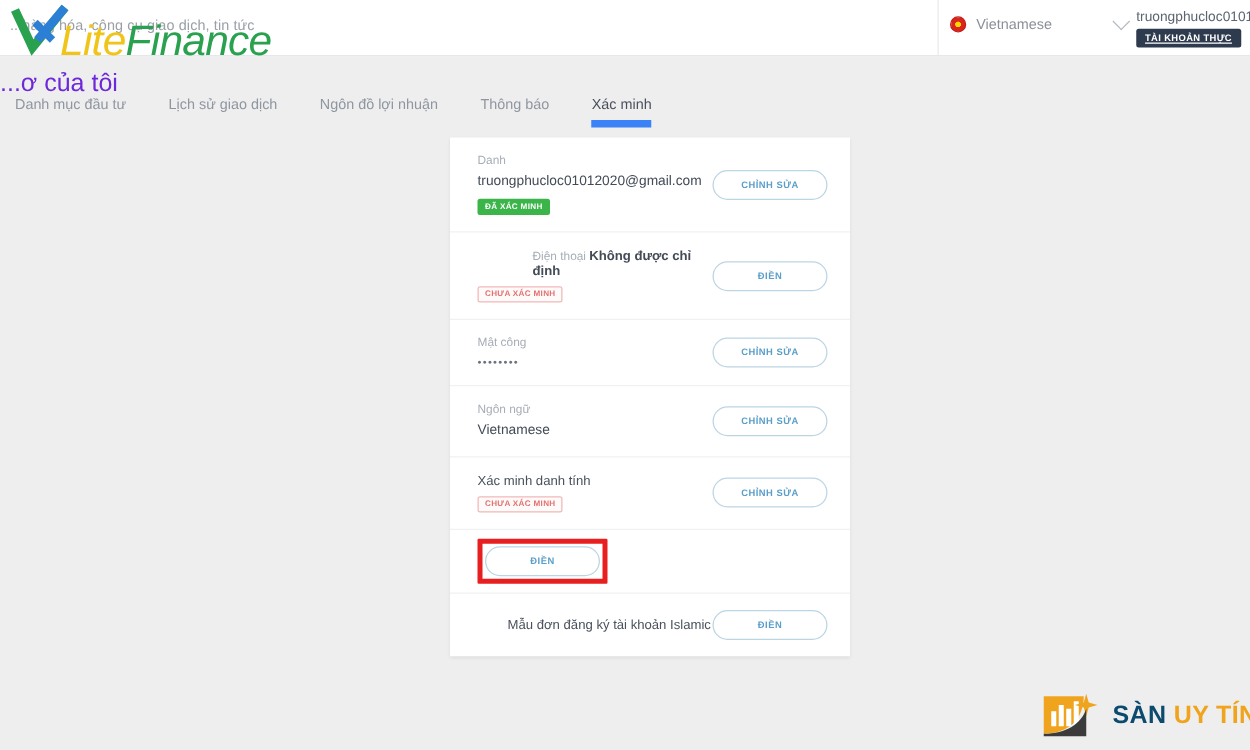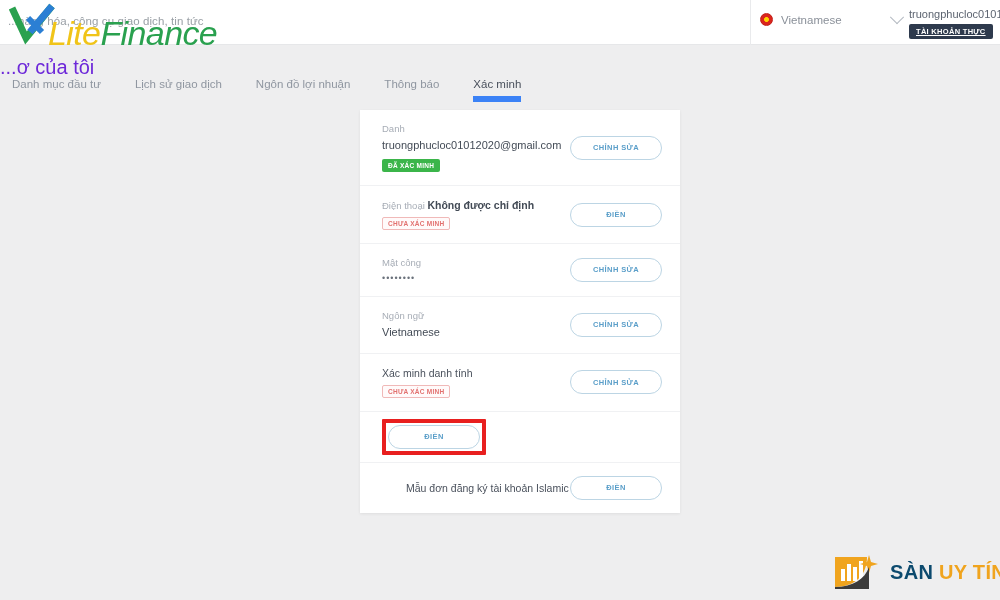--- a/index.html
+++ b/index.html
@@ -99,21 +99,21 @@
     position: relative; display: flex; align-items: center;
     justify-content: space-between;
     padding: 13px 18px 13px 22px;
     border-bottom: 1px solid #f0f1f3;
     box-sizing: border-box; min-height: 44px;
   }
   .row:last-child { border-bottom: none; margin-left: 24px; }
   .row-left { display: flex; flex-direction: column; gap: 3px; }
   .row-label { font-size: 9.5px; color: #a7adb6; line-height: 1.3; }
   .row-value { font-size: 11px; color: #434b56; line-height: 1.35; }
-  .row-inline { font-size: 9.5px; color: #a7adb6; }
+  .row-inline { font-size: 9.5px; color: #a7adb6; margin-left: 44px; }
   .row-inline b { color: #434b56; font-size: 10.5px; font-weight: bold; }
   .row-title { font-size: 10.5px; color: #4a515c; }
   .pw-dots { font-size: 9px; color: #6b727c; letter-spacing: 1px; }
 
   .badge {
     display: inline-block; margin-top: 3px;
     font-size: 6.5px; font-weight: bold; letter-spacing: .25px;
     padding: 3px 6px; border-radius: 2px; width: fit-content;
   }
   .badge-verified { background: #3bb54a; color: #ffffff; }

